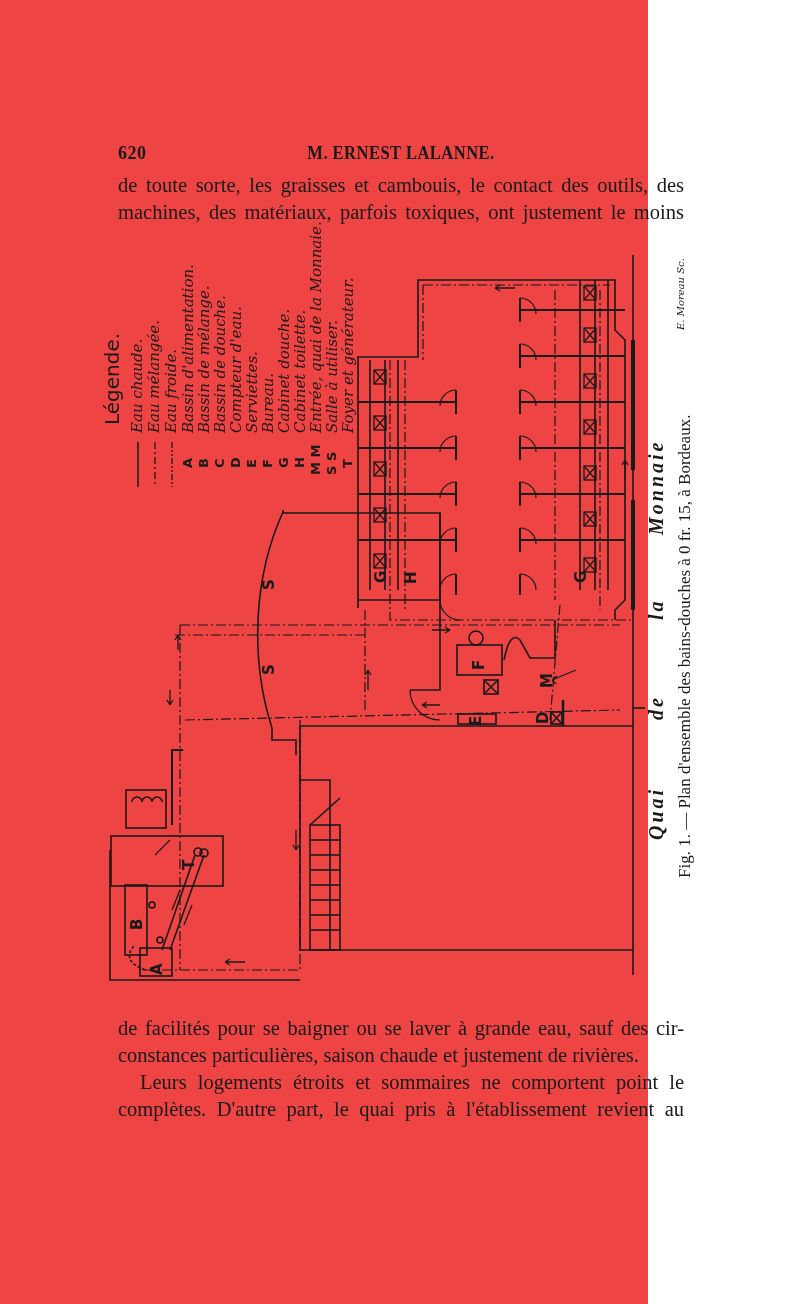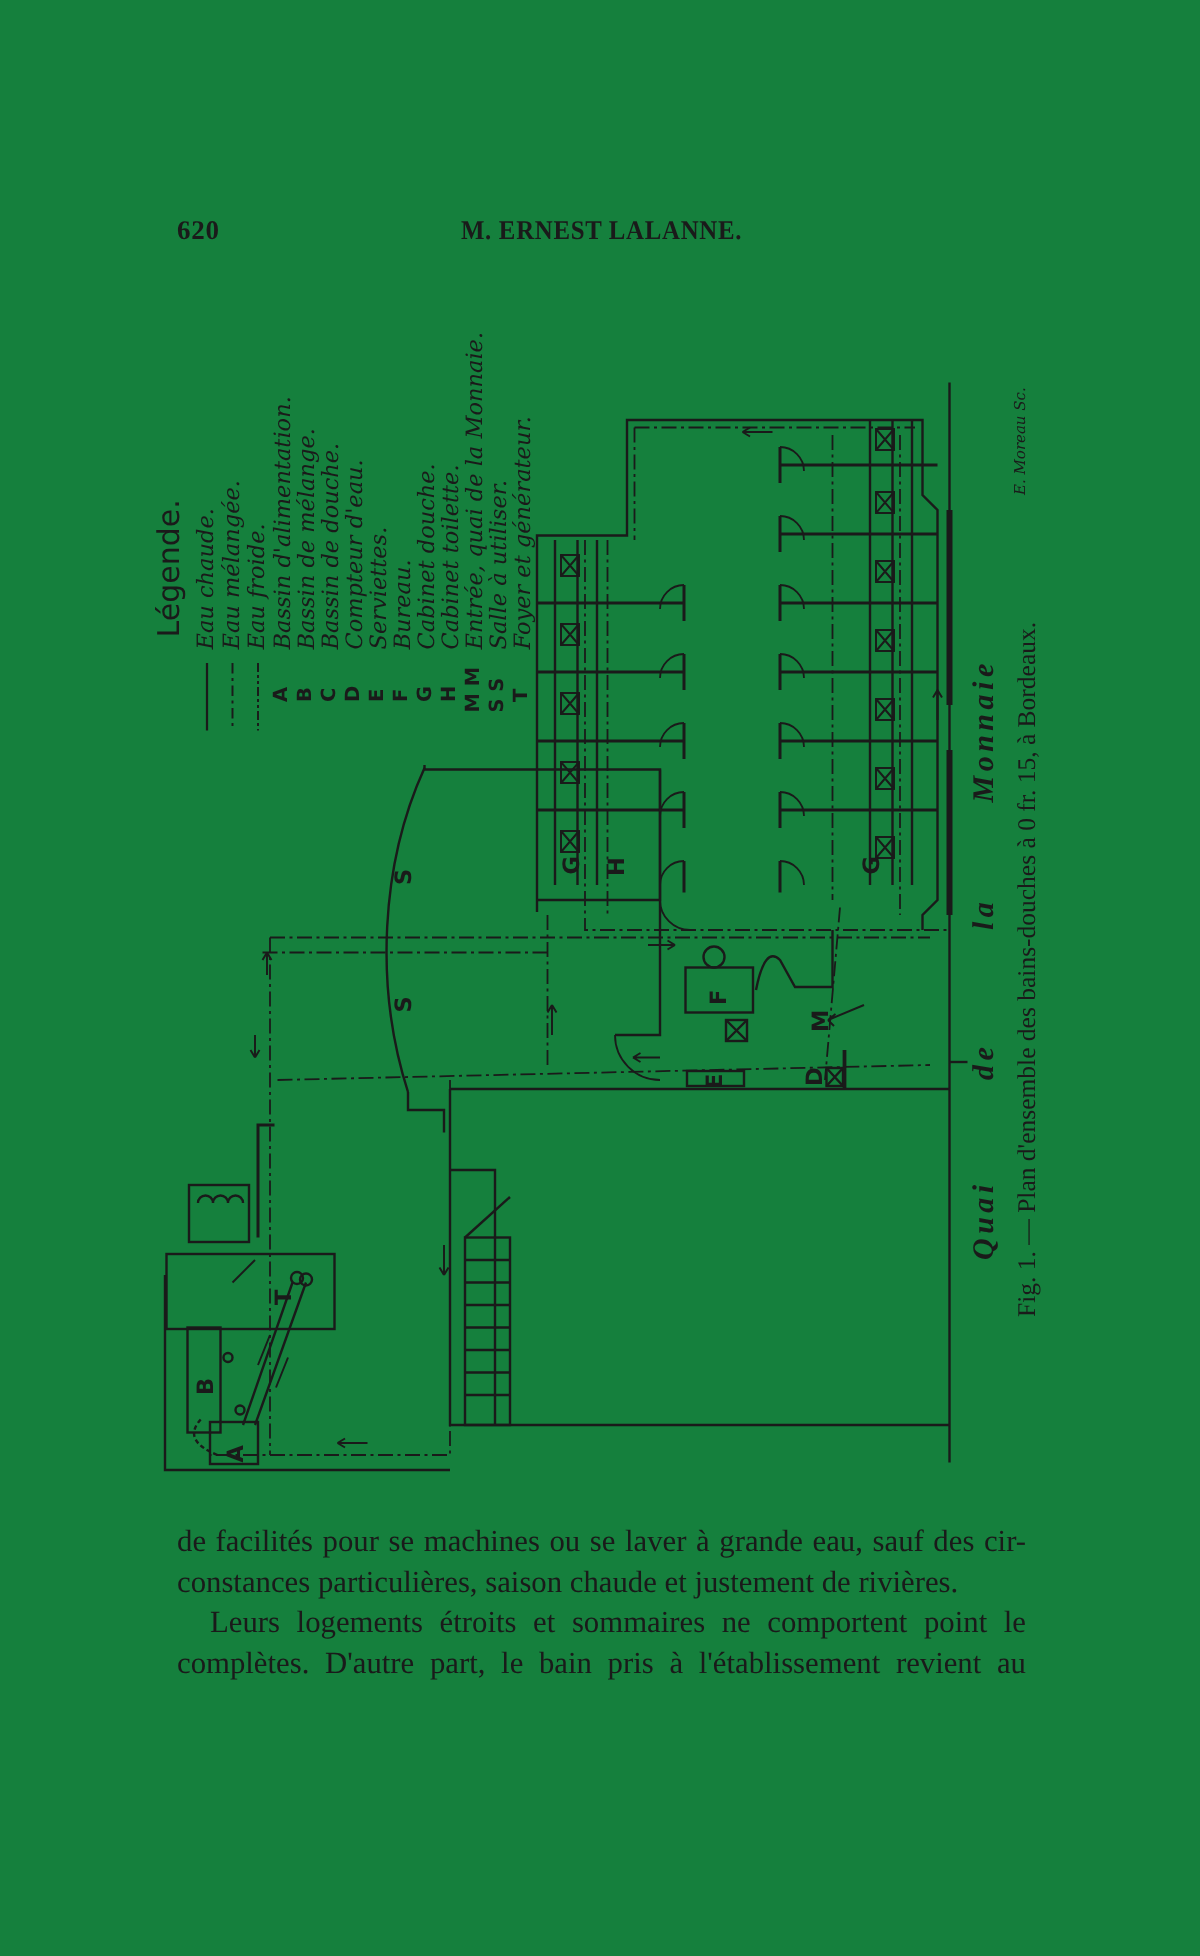--- a/index.html
+++ b/index.html
@@ -1,18 +1,18 @@
 <!DOCTYPE html>
 <html><head>
 <meta charset="utf-8">
 <style>
   html, body { margin: 0; padding: 0; background: #ffffff; }
   body { width: 800px; height: 1304px; position: relative; overflow: hidden;
          font-family: "Liberation Serif", "DejaVu Serif", serif; color: #1a1a1a; }
-  .page { position: absolute; left: 0; top: 0; width: 800px; height: 1304px; background: #15803d; }
+  .page { position: absolute; left: 0; top: 0; width: 648px; height: 1304px; background: #ef4444; }
   .running-head { position: absolute; top: 143px; left: 118px; width: 566px; height: 24px; font-size: 18px; }
   .page-number { position: absolute; left: 0; top: 0; font-weight: bold; letter-spacing: 0.5px; }
   .head-title { position: absolute; left: 0; right: 0; top: 0; text-align: center; font-weight: bold; letter-spacing: 0.5px; transform: scaleX(0.92); }
   .para { position: absolute; left: 118px; width: 566px; font-size: 20.5px; line-height: 27px; text-align: justify; }
   .para .line { display: block; white-space: nowrap; text-align-last: justify; text-align: justify; }
   .para .line.last { text-align-last: left; }
   .para .line.indent { text-indent: 22px; }
   .top-para { top: 172px; }
   .bottom-para { top: 1015px; }
   .figure { position: absolute; left: 100px; top: 250px; width: 610px; height: 740px; }
@@ -29,20 +29,24 @@
 </head>
 <body>
 
 <div class="page">
 
   <div class="running-head">
     <span class="page-number">620</span>
     <div class="head-title">M. ERNEST LALANNE.</div>
   </div>
 
+  <div class="para top-para">
+    <span class="line">de toute sorte, les graisses et cambouis, le contact des outils, des</span>
+    <span class="line">machines, des matériaux, parfois toxiques, ont justement le moins</span>
+  </div>
 
   <div class="figure">
     <svg width="610" height="740" viewBox="0 0 610 740" fill="none" stroke="#1a1a1a" stroke-width="1.6">
 
       <line x1="533" y1="5" x2="533" y2="725"></line>
       <line x1="533" y1="458" x2="545" y2="458"></line>
       <rect x="531" y="90" width="4" height="130" fill="#1a1a1a" stroke="none"></rect>
       <rect x="531" y="250" width="4" height="110" fill="#1a1a1a" stroke="none"></rect>
 
       <g>
@@ -265,19 +269,19 @@
       <span class="rot street" style="left:545px; top:370px;">la</span>
       <span class="rot street" style="left:545px; top:285px;">Monnaie</span>
     </div>
 
     <span class="rot signature" style="left:575px; top:80px;">E. Moreau Sc.</span>
 
     <span class="rot caption" style="left:575px; top:628px;">Fig. 1. — Plan d'ensemble des bains-douches à 0 fr. 15, à Bordeaux.</span>
   </div>
 
   <div class="para bottom-para">
-    <span class="line">de facilités pour se machines ou se laver à grande eau, sauf des cir-</span>
+    <span class="line">de facilités pour se baigner ou se laver à grande eau, sauf des cir-</span>
     <span class="line last">constances particulières, saison chaude et justement de rivières.</span>
     <span class="line indent">Leurs logements étroits et sommaires ne comportent point le</span>
-    <span class="line">complètes. D'autre part, le bain pris à l'établissement revient au</span>
+    <span class="line">complètes. D'autre part, le quai pris à l'établissement revient au</span>
   </div>
 
 </div>
 
 </body></html>

